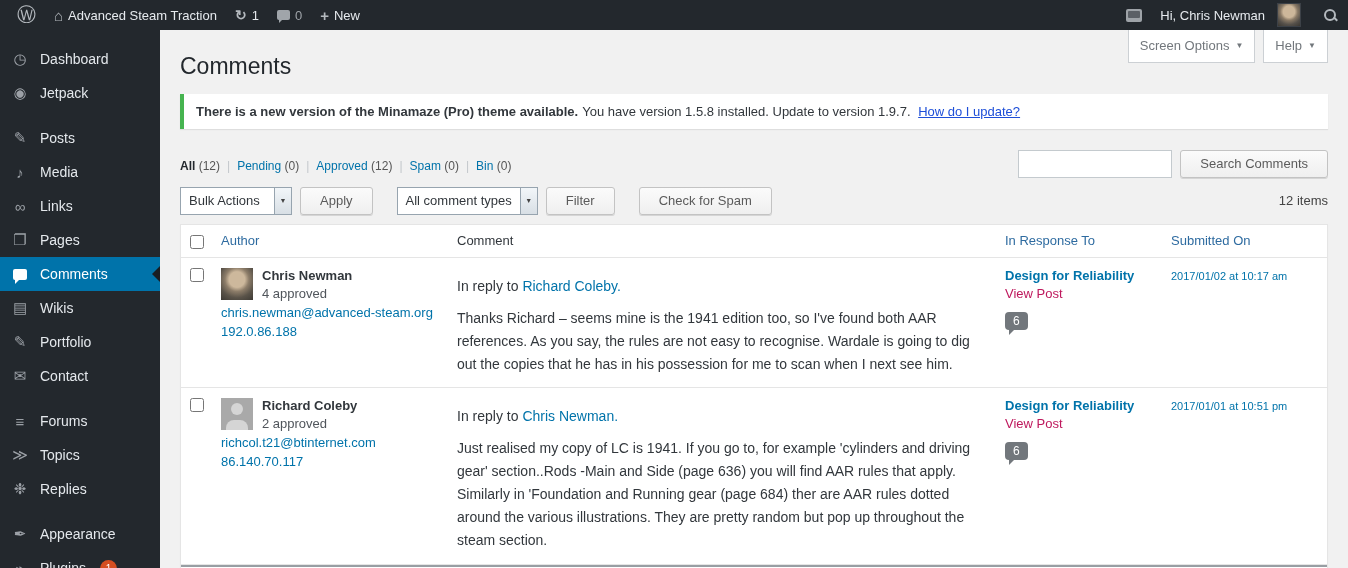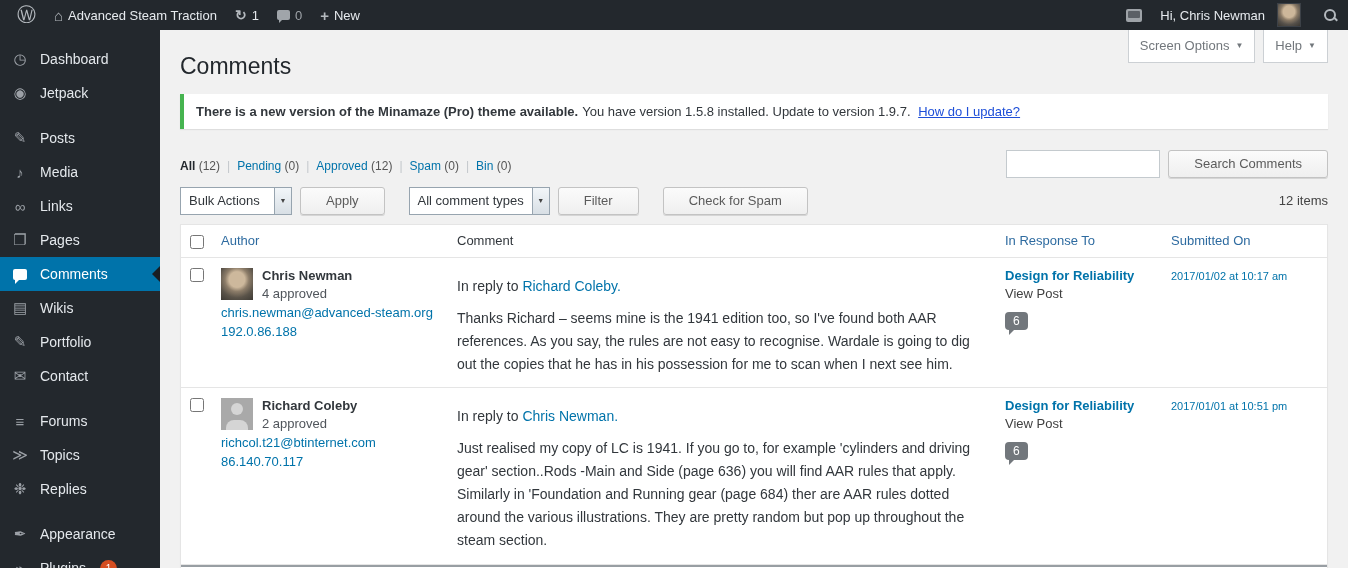--- a/index.html
+++ b/index.html
@@ -85,21 +85,21 @@
   .subnav-row { display:flex; justify-content:space-between; align-items:flex-start; margin-top:21px; }
   .filters { padding-top:9px; font-size:12px; }
   .filters a { color:#0073aa; }
   .filters .count { color:#555; }
   .filters .cur { color:#23282d; font-weight:bold; }
   .filters .sep { color:#c3c8cc; margin:0 7px; }
   .search-box { display:flex; align-items:center; gap:8px; }
   .search-input { width:154px; height:28px; border:1px solid #c4cace; background:#fff; padding:0 6px; font-size:13px; }
 
   .btn {
-    display:inline-block; height:28px; line-height:26px; padding:0 25px;
+    display:inline-block; height:28px; line-height:26px; padding:0 19px;
     background:linear-gradient(#fbfbfb,#efefef); border:1px solid #c3c3c3; border-radius:3px;
     color:#5b5b5b; font-size:13px; cursor:pointer; box-shadow:0 1px 0 #d5d5d5;
   }
 
   .toolbar-row { display:flex; justify-content:space-between; align-items:center; margin-top:9px; }
   .toolbar-left { display:flex; align-items:center; gap:8px; }
   .fake-select {
     display:flex; align-items:stretch; height:28px; background:#fff;
     border:1px solid #97a4af; cursor:pointer; min-width:112px;
   }
@@ -137,21 +137,21 @@
   .a-email, .a-ip { margin-top:4px; font-size:13px; }
   .a-email a, .a-ip a { color:#0073aa; }
 
   .reply-line { font-size:14px; color:#32373c; padding-top:3px; }
   .reply-line a { color:#0073aa; }
   .comment-text { margin-top:13px; font-size:14px; line-height:1.64; color:#32373c; }
 
   .resp-title { font-size:13px; font-weight:bold; }
   .resp-title a { color:#0073aa; }
   .view-post { margin-top:3px; font-size:13px; }
-  .view-post a { color:#404040; }
+  .view-post a { color:#be185d; }
   .count-bubble {
     position:relative; display:inline-block; margin-top:11px;
     background:#72777c; color:#fff; font-size:12px; padding:2px 8px; border-radius:4px; cursor:pointer;
   }
   .count-bubble::after { content:""; position:absolute; left:4px; bottom:-5px; border-top:5px solid #72777c; border-right:5px solid transparent; }
   .date-link { font-size:11px; }
   .date-link a { color:#0073aa; }
 
   input[type="checkbox"] { width:14px; height:14px; cursor:pointer; }
 </style>

